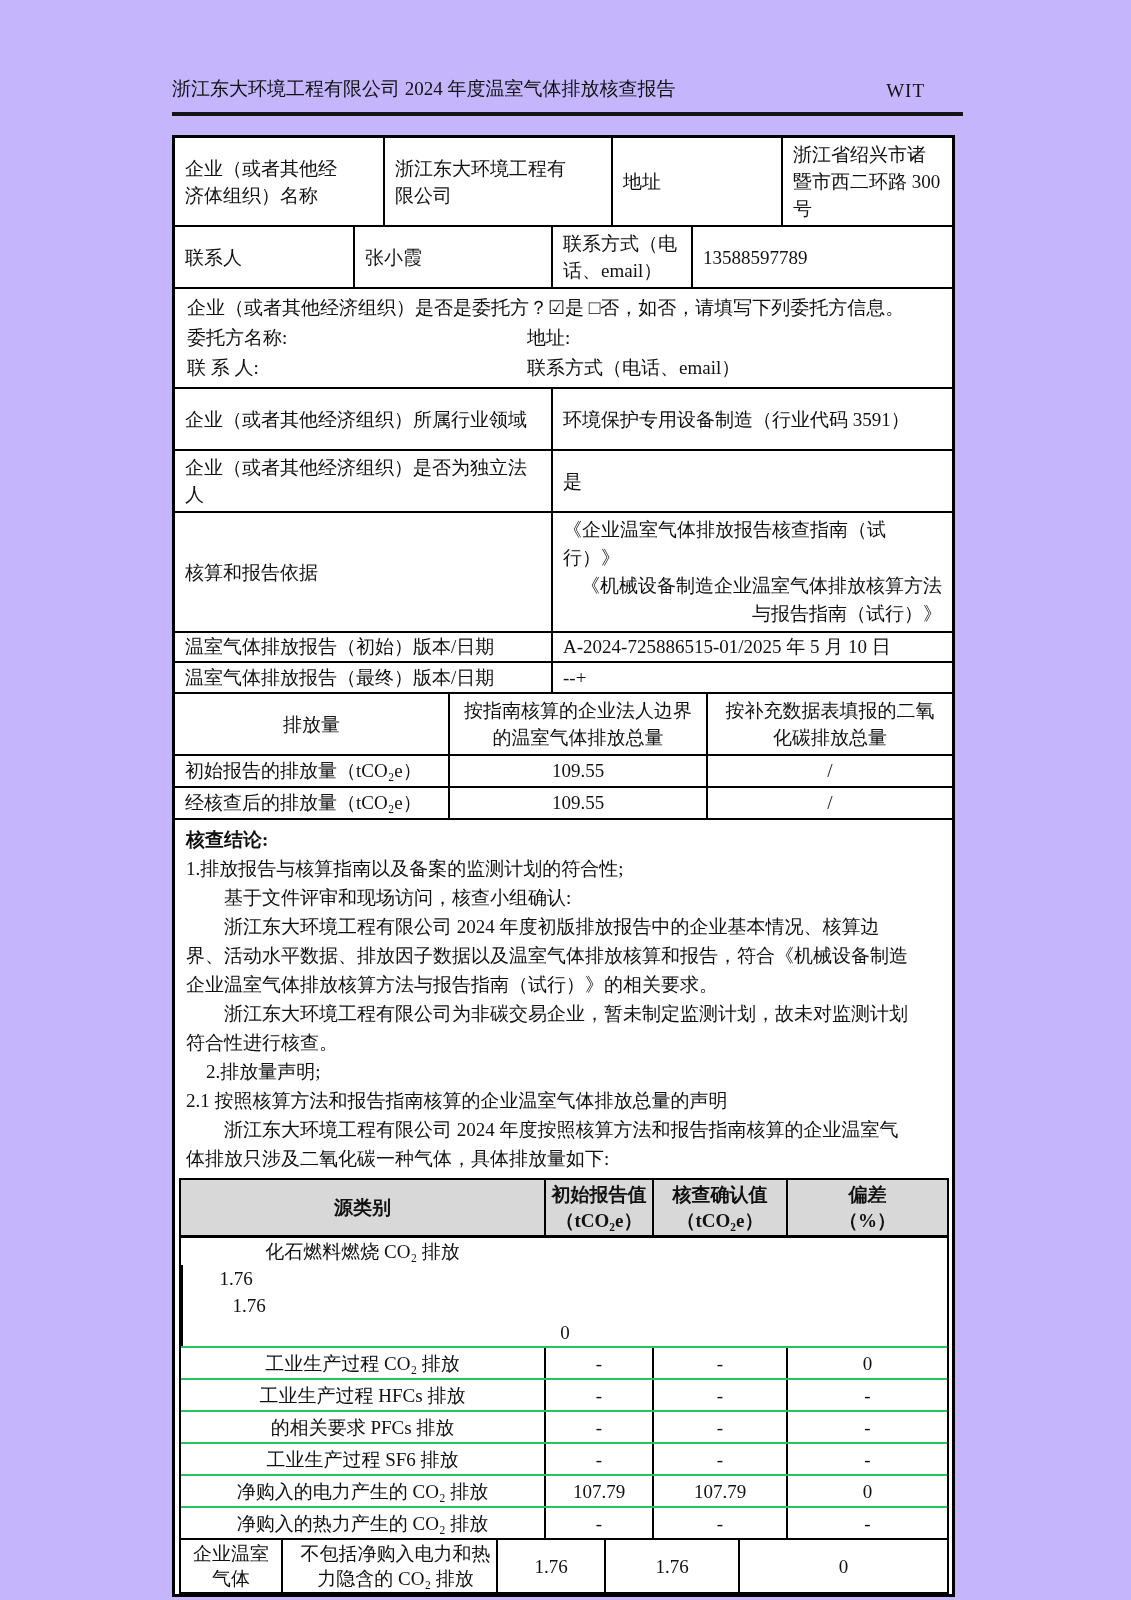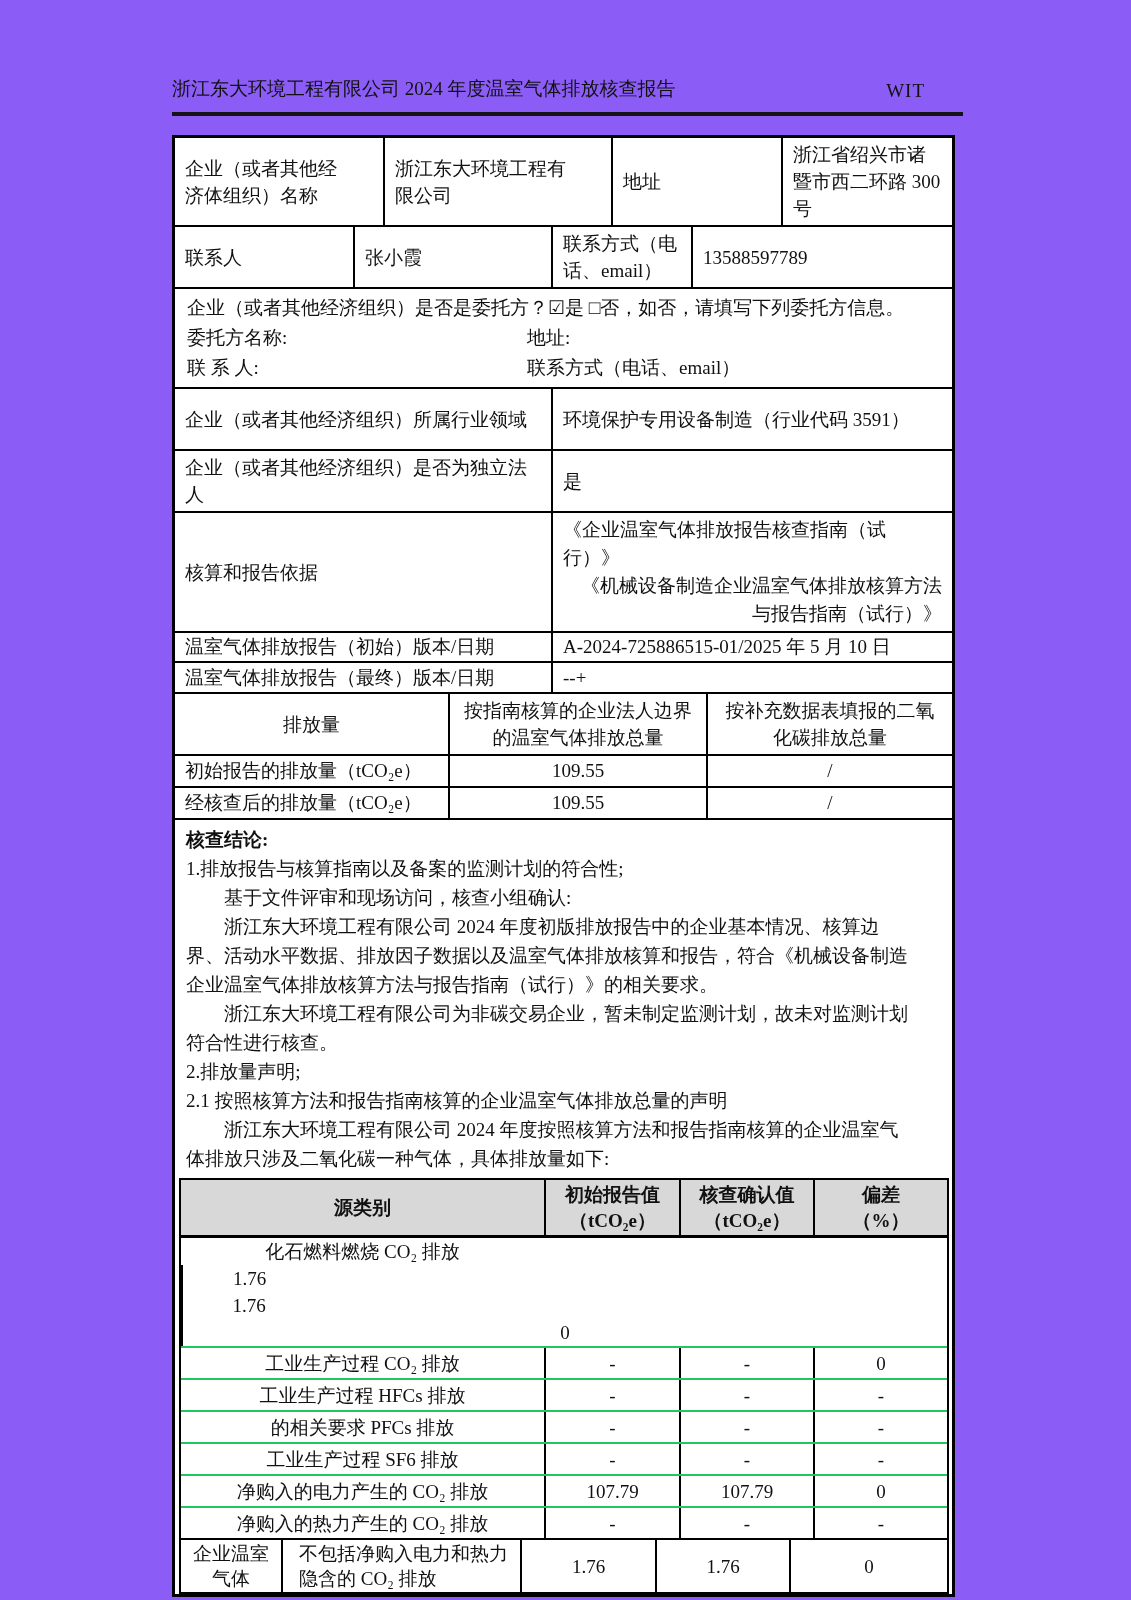--- a/index.html
+++ b/index.html
@@ -1,19 +1,19 @@
 <!DOCTYPE html>
 <html><head>
 <meta charset="utf-8">
 <style>
   html,body{margin:0;padding:0;background:#e8e8e8;}
   .page{
     position:relative;
     width:1131px;height:1600px;
-    background:#8b5cf6;
+    background:#c4b5fd;
     font-family:"Liberation Serif","DejaVu Serif",serif;
     color:#111;
     font-size:19px;
     overflow:hidden;
   }
   
   .doc-header{
     position:absolute;left:172px;top:76px;width:791px;
     display:flex;justify-content:space-between;align-items:flex-end;
     font-size:19px;
@@ -72,25 +72,25 @@
     border:2px solid #000;
     box-sizing:border-box;
   }
   .s-row{display:flex;min-height:32px;box-sizing:border-box;}
   .s-c{
     border-left:2px solid #000;box-sizing:border-box;
     display:flex;align-items:center;justify-content:center;
     text-align:center;padding:1px 4px;line-height:25px;
   }
   .s-c1{width:363px;border-left:none;}
-  .s-c2{width:135px;}
+  .s-c2{width:108px;}
   .s-c3{width:134px;}
   .s-c4{flex:1;}
   .s-c1a{width:100px;border-left:none;}
-  .s-c1b{width:239px;justify-content:flex-start;text-align:left;padding-left:16px;}
+  .s-c1b{width:215px;justify-content:flex-start;text-align:center;padding-left:16px;}
   .s-head{min-height:58px;font-weight:bold;border-bottom:3px solid #000;}
   .s-head .s-c{flex-direction:column;justify-content:center;line-height:26px;}
   #source-rows .s-row{border-top:2px solid #22c55e;}
   #source-rows .s-row:first-child{border-top:none;flex-direction:column;}
   .s-last{border-top:2px solid #000;min-height:52px;}
 </style>
 </head>
 <body>
 
 <div class="page">
@@ -180,21 +180,21 @@
       <div class="conc-text">
         <div class="conc-title">核查结论:</div>
         <div id="conclusion-lines">
             <div class="c-line" style="padding-left: 0px;">1.排放报告与核算指南以及备案的监测计划的符合性;</div>
             <div class="c-line" style="padding-left: 38px;">基于文件评审和现场访问，核查小组确认:</div>
             <div class="c-line" style="padding-left: 38px;">浙江东大环境工程有限公司 2024 年度初版排放报告中的企业基本情况、核算边</div>
             <div class="c-line" style="padding-left: 0px;">界、活动水平数据、排放因子数据以及温室气体排放核算和报告，符合《机械设备制造</div>
             <div class="c-line" style="padding-left: 0px;">企业温室气体排放核算方法与报告指南（试行）》的相关要求。</div>
             <div class="c-line" style="padding-left: 38px;">浙江东大环境工程有限公司为非碳交易企业，暂未制定监测计划，故未对监测计划</div>
             <div class="c-line" style="padding-left: 0px;">符合性进行核查。</div>
-            <div class="c-line" style="padding-left: 0px;">2.排放量声明;</div>
+            <div class="c-line" style="padding-left: 0px; margin-left: 20px;">2.排放量声明;</div>
             <div class="c-line" style="padding-left: 0px;">2.1 按照核算方法和报告指南核算的企业温室气体排放总量的声明</div>
             <div class="c-line" style="padding-left: 38px;">浙江东大环境工程有限公司 2024 年度按照核算方法和报告指南核算的企业温室气</div>
             <div class="c-line" style="padding-left: 0px;">体排放只涉及二氧化碳一种气体，具体排放量如下:</div>
           </div>
       </div>
 
       <div class="s-table">
         <div class="s-row s-head" style="background: rgb(216, 216, 216);">
           <div class="s-c s-c1">
             <div>源类别</div>

